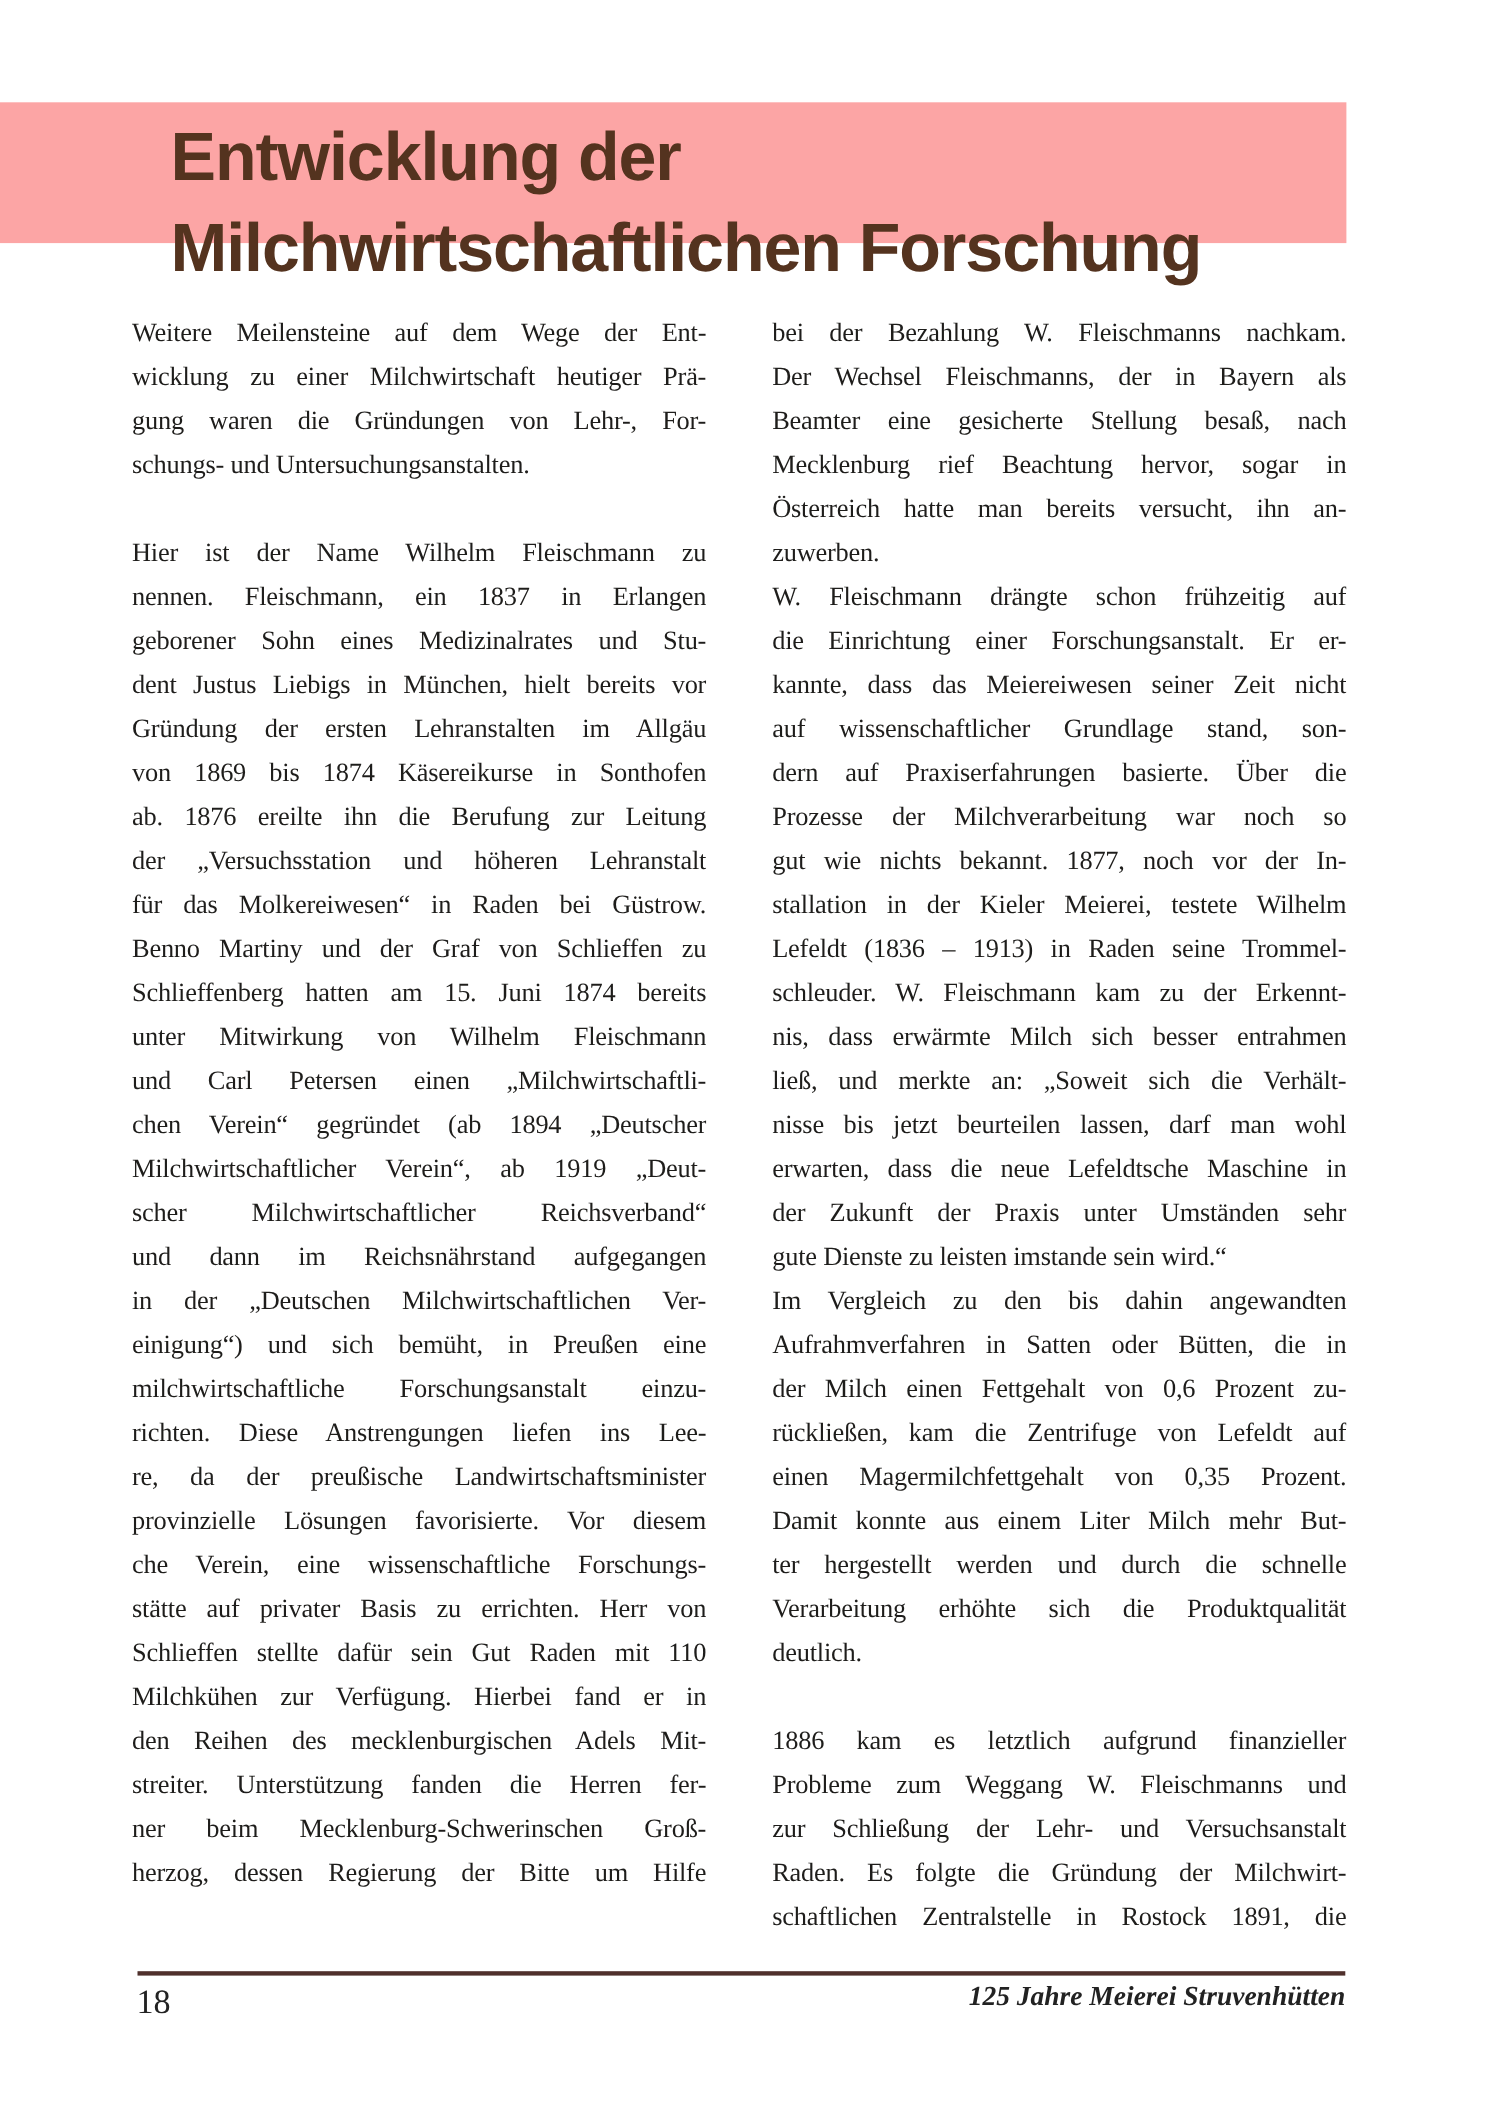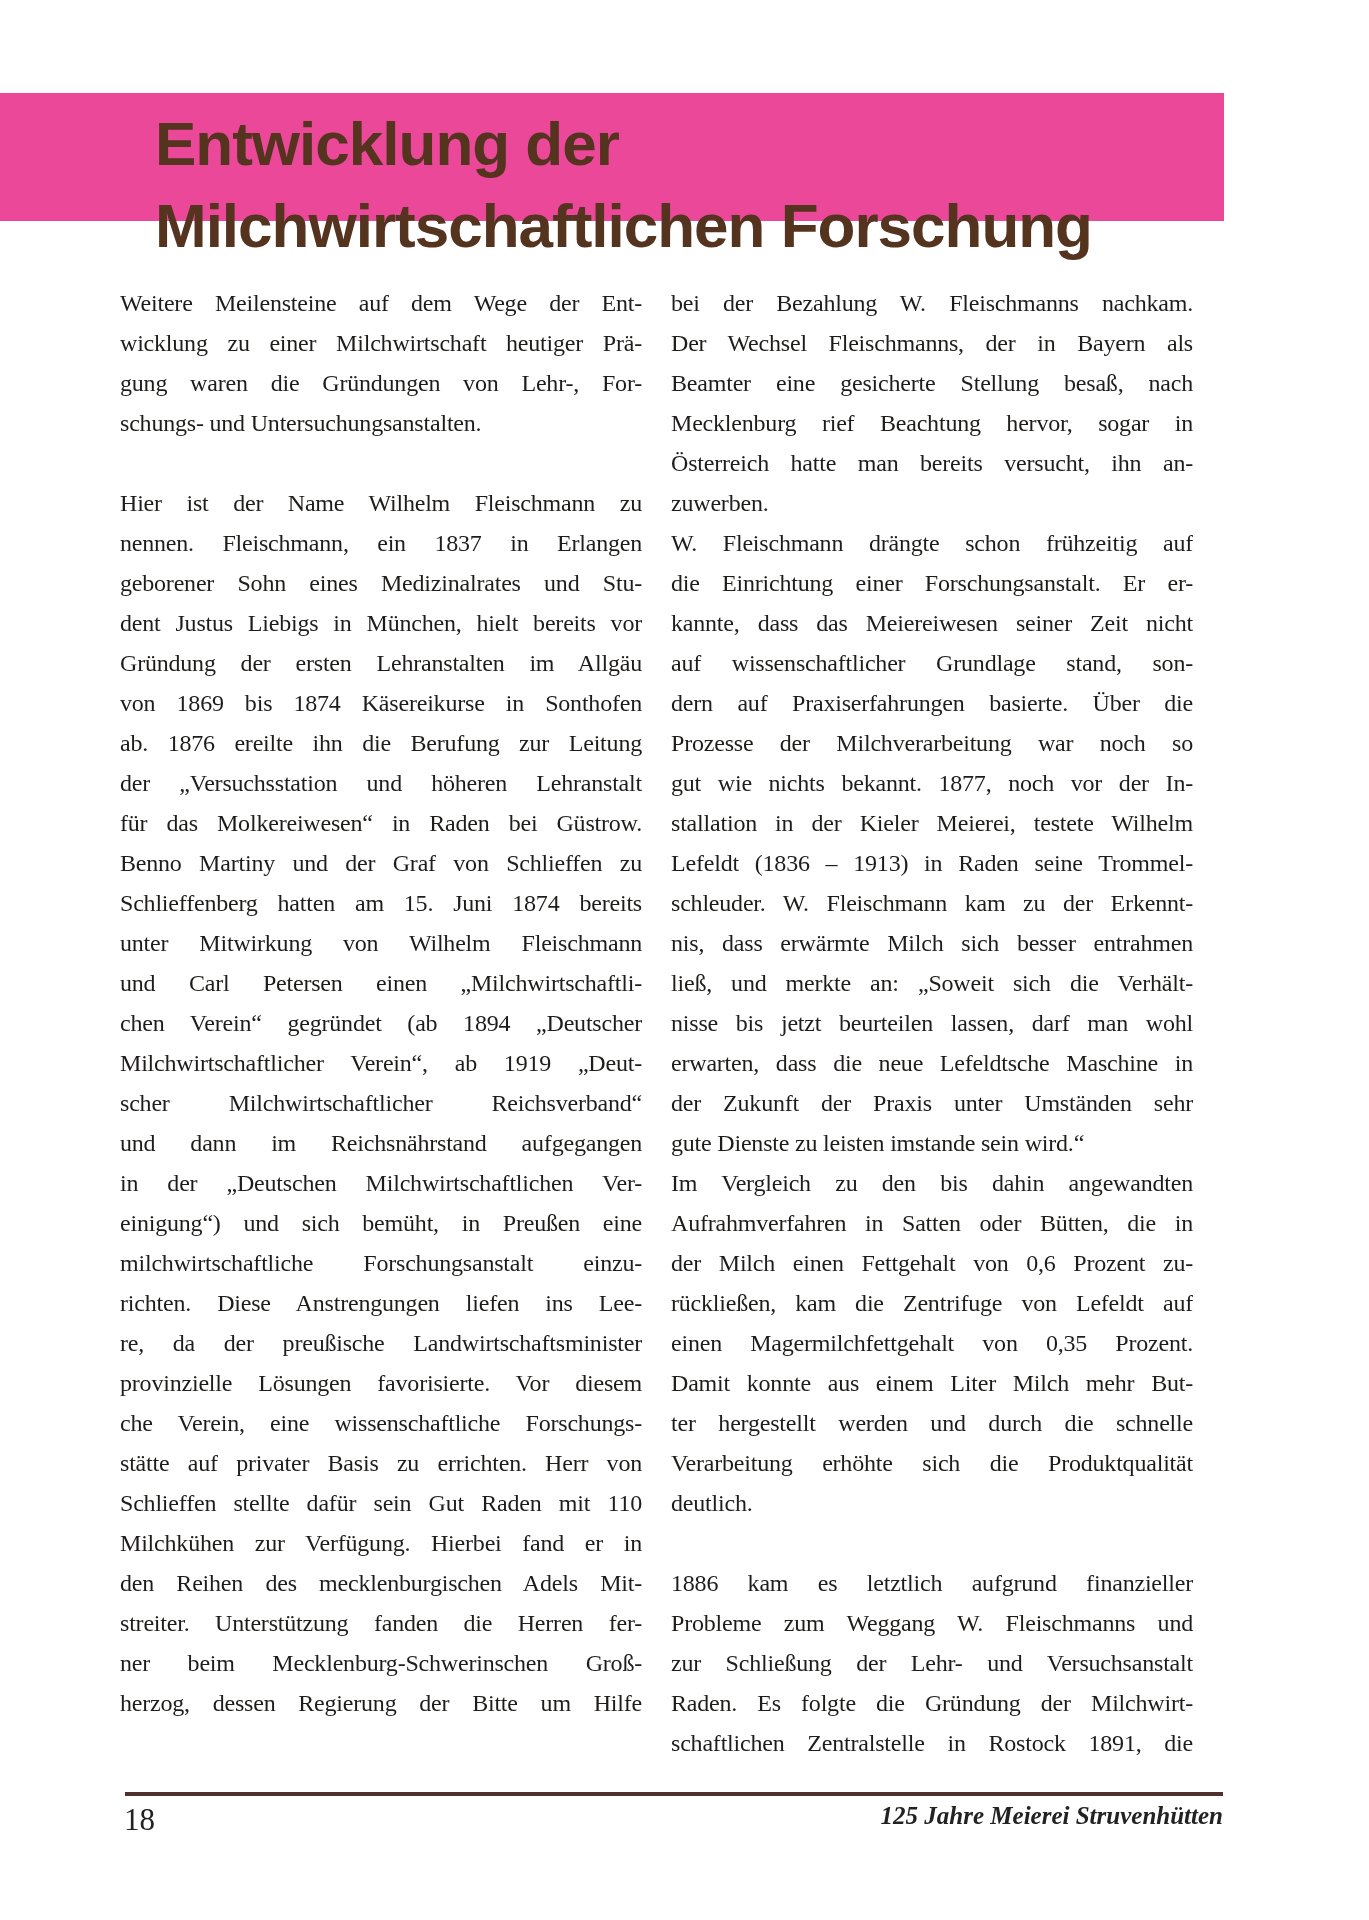--- a/index.html
+++ b/index.html
@@ -6,34 +6,34 @@
   body{
     width:1369px;height:1920px;position:relative;background:#ffffff;
     font-family:"Liberation Serif", serif;color:#1e1d1b;
     -webkit-font-smoothing:antialiased;
   }
   .page{position:absolute;inset:0;background:#ffffff;overflow:hidden;}
 
   
   .title-band{
     position:absolute;left:0;top:93px;width:1224px;height:128px;
-    background:#ec4899;
+    background:#fca5a5;
   }
   .title{
     margin:0;padding:10px 0 0 155px;
     font-family:"Liberation Sans", sans-serif;
     font-weight:700;letter-spacing:-1px;
     font-size:62px;line-height:82px;color:#54331f;
     white-space:nowrap;
   }
 
   
   .body-columns{
     position:absolute;left:120px;top:283px;width:1104px;
-    display:flex;gap:29px;
+    display:flex;gap:60px;
   }
   .column{width:522px;}
   .para{margin:0;}
   .para.gap{margin-top:40px;}
   .line{
     font-size:24px;line-height:40px;height:40px;overflow:hidden;
     text-align:justify;text-align-last:justify;letter-spacing:-0.2px;
     white-space:normal;
   }
   .line.natural{text-align-last:left;}

